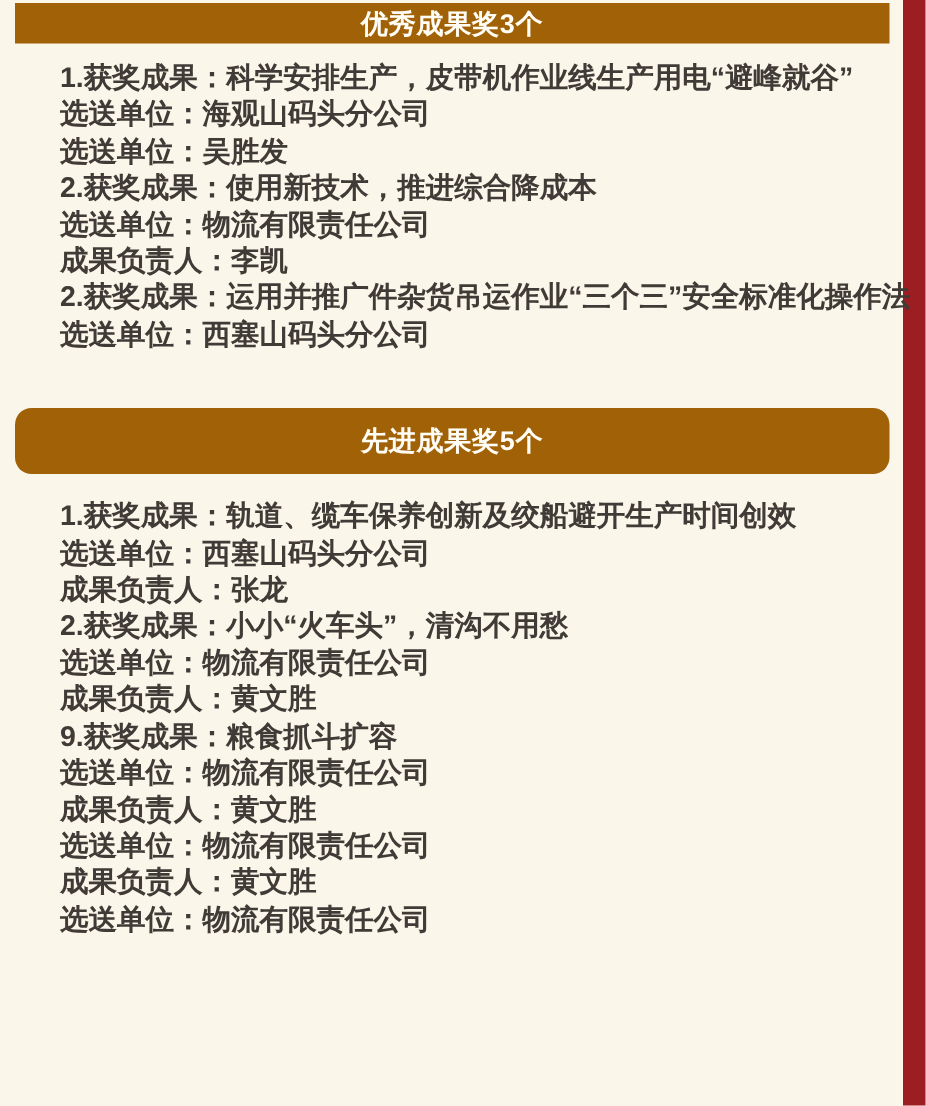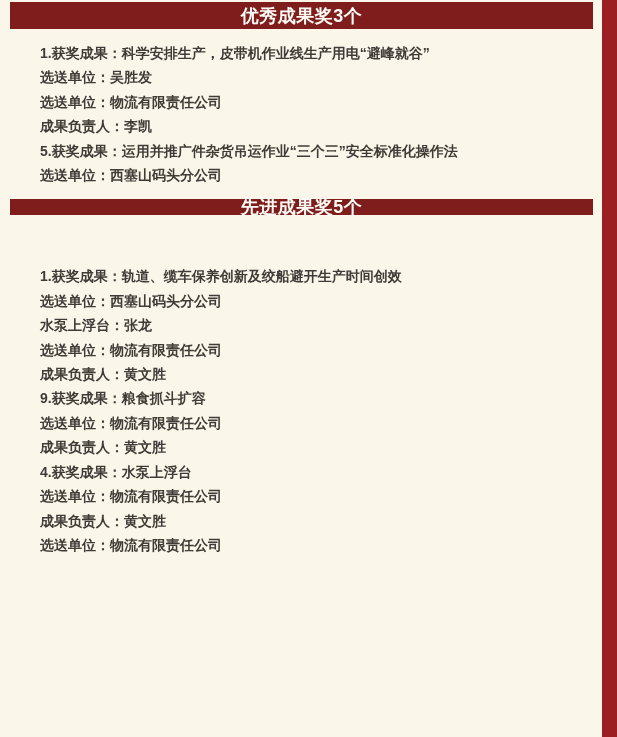--- a/index.html
+++ b/index.html
@@ -26,46 +26,46 @@
 
   .content {
     position: absolute;
     left: 10px;
     top: 0;
     width: 583px;
   }
   .section-bar {
     margin-top: 2px;
     height: 27px;
-    background: #7f1d1d;
+    background: #a16207;
     display: flex;
     align-items: center;
     justify-content: center;
   }
   .section-bar.second {
-    margin-top: 12px;
-    height: 16px;
+    margin-top: 36px;
+    height: 44px;
+    border-radius: 11px;
   }
   .section-title {
     color: #fffdf6;
     font-size: 18px;
     font-weight: 700;
     letter-spacing: 0.5px;
     line-height: 1;
   }
   .entries {
     padding: 12px 0 0 30px;
   }
   .entries.second {
     padding-top: 17px;
-    margin-top: 32px;
   }
   .line {
     margin: 0;
-    font-size: 14px;
+    font-size: 19px;
     font-weight: 700;
     line-height: 24.4px;
     color: #403b36;
     white-space: nowrap;
   }
 </style>
 </head>
 <body>
 
 <div class="side-strip">
@@ -77,38 +77,40 @@
   
 </div>
 
 <div class="content">
 
   <div class="section-bar">
     <span class="section-title">优秀成果奖3个</span>
   </div>
   <div class="entries">
     <p class="line">1.获奖成果：科学安排生产，皮带机作业线生产用电“避峰就谷”</p>
+    <p class="line">选送单位：海观山码头分公司</p>
     <p class="line">选送单位：吴胜发</p>
+    <p class="line">2.获奖成果：使用新技术，推进综合降成本</p>
     <p class="line">选送单位：物流有限责任公司</p>
     <p class="line">成果负责人：李凯</p>
-    <p class="line">5.获奖成果：运用并推广件杂货吊运作业“三个三”安全标准化操作法</p>
+    <p class="line">2.获奖成果：运用并推广件杂货吊运作业“三个三”安全标准化操作法</p>
     <p class="line">选送单位：西塞山码头分公司</p>
   </div>
 
   <div class="section-bar second">
     <span class="section-title">先进成果奖5个</span>
   </div>
   <div class="entries second">
     <p class="line">1.获奖成果：轨道、缆车保养创新及绞船避开生产时间创效</p>
     <p class="line">选送单位：西塞山码头分公司</p>
-    <p class="line">水泵上浮台：张龙</p>
+    <p class="line">成果负责人：张龙</p>
+    <p class="line">2.获奖成果：小小“火车头”，清沟不用愁</p>
     <p class="line">选送单位：物流有限责任公司</p>
     <p class="line">成果负责人：黄文胜</p>
     <p class="line">9.获奖成果：粮食抓斗扩容</p>
     <p class="line">选送单位：物流有限责任公司</p>
     <p class="line">成果负责人：黄文胜</p>
-    <p class="line">4.获奖成果：水泵上浮台</p>
     <p class="line">选送单位：物流有限责任公司</p>
     <p class="line">成果负责人：黄文胜</p>
     <p class="line">选送单位：物流有限责任公司</p>
   </div>
 
 </div>
 
 </body></html>

